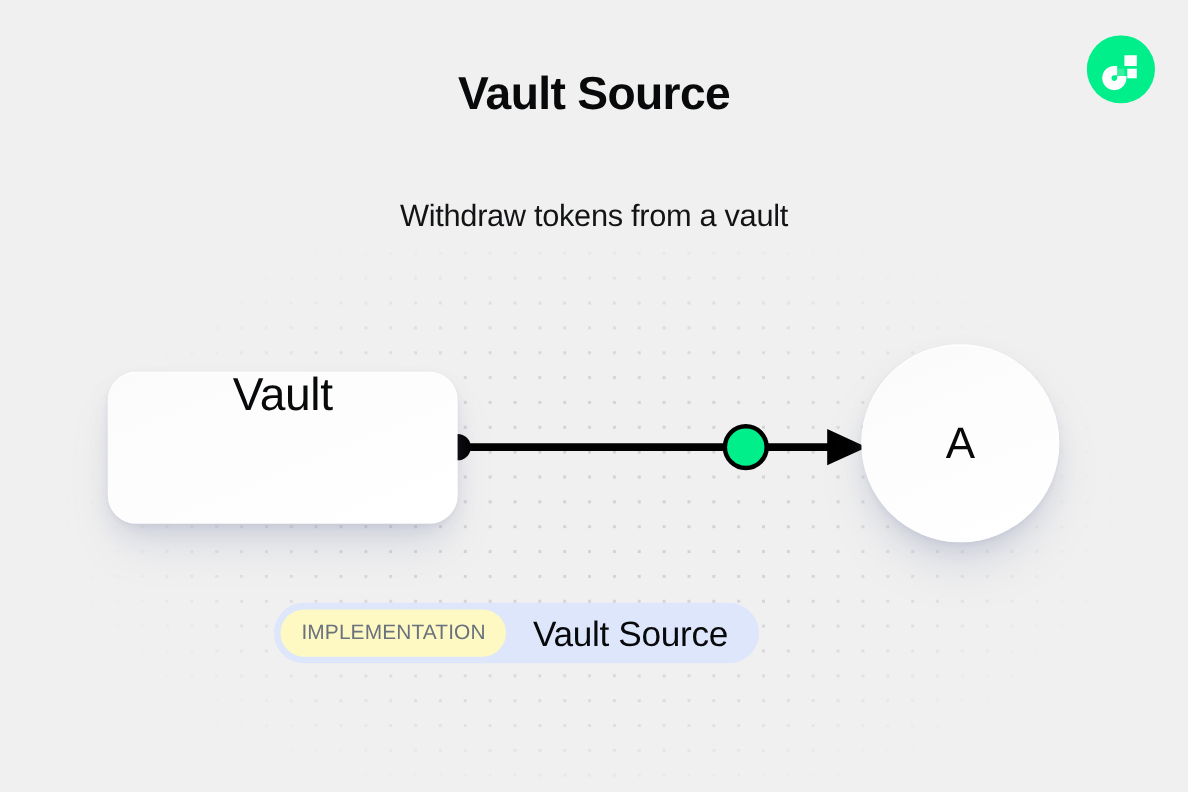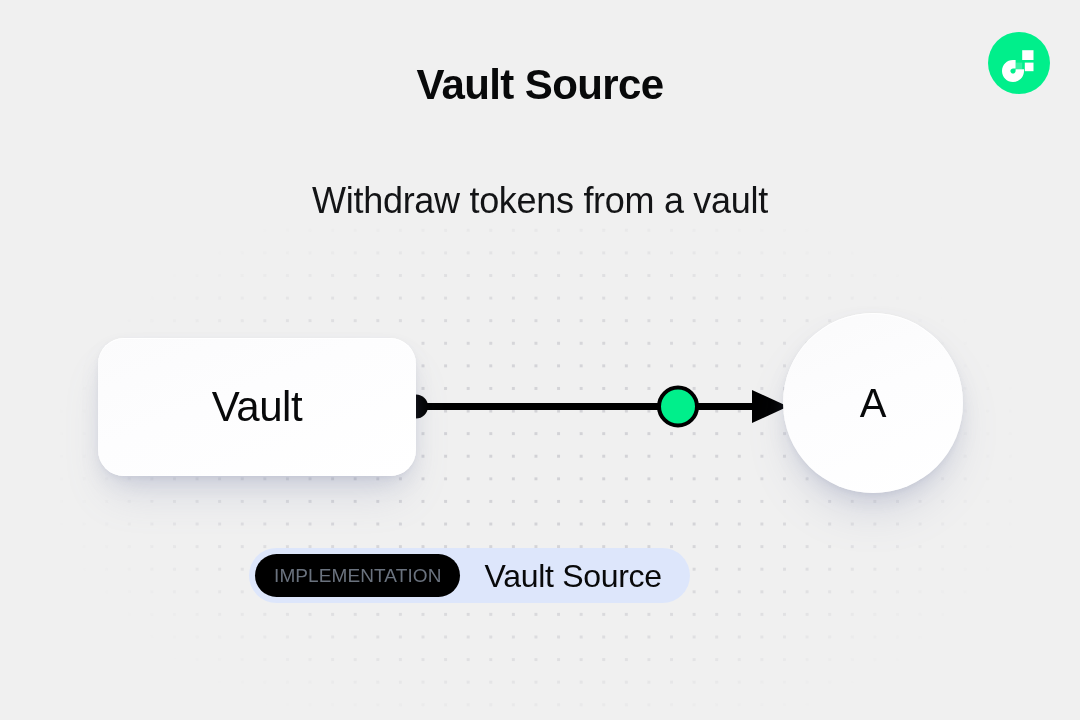--- a/index.html
+++ b/index.html
@@ -59,21 +59,21 @@
     letter-spacing: -0.6px;
     color: #08090a;
     line-height: 1.1;
   }
   .page-subtitle {
     position: absolute;
     left: 0;
     top: 180px;
     width: 1080px;
     text-align: center;
-    font-size: 36px;
+    font-size: 28px;
     font-weight: 400;
     letter-spacing: -0.3px;
     color: #131416;
     line-height: 1.15;
   }
 
   
   .brand-logo {
     position: absolute;
     right: 30px;
@@ -99,21 +99,21 @@
     height: 138px;
     border-radius: 26px;
     background: linear-gradient(158deg, #fbfbfc 0%, #fdfdfe 42%, #ffffff 100%);
     box-shadow:
       0 1px 0 0 rgba(255,255,255,0.95) inset,
       0 -1px 0 0 rgba(255,255,255,0.7) inset,
       0 10px 22px -6px rgba(120,128,165,0.22),
       0 26px 44px -10px rgba(120,128,170,0.20),
       0 2px 5px rgba(120,125,160,0.08);
     display: flex;
-    align-items: center;
+    align-items: flex-start;
     justify-content: center;
   }
   .node-vault-label {
     font-size: 42px;
     font-weight: 400;
     letter-spacing: -0.4px;
     color: #08090a;
     line-height: 1;
   }
 
@@ -160,21 +160,21 @@
     border-radius: 28px;
     background: #dde6fb;
     display: flex;
     align-items: center;
     padding-left: 6px;
     padding-right: 28px;
   }
   .impl-pill {
     height: 43px;
     border-radius: 22px;
-    background: #000000;
+    background: #fef9c3;
     display: flex;
     align-items: center;
     padding: 0 19px;
   }
   .impl-pill-label {
     font-size: 19px;
     font-weight: 400;
     letter-spacing: 0.1px;
     color: #6a727e;
     line-height: 1;

